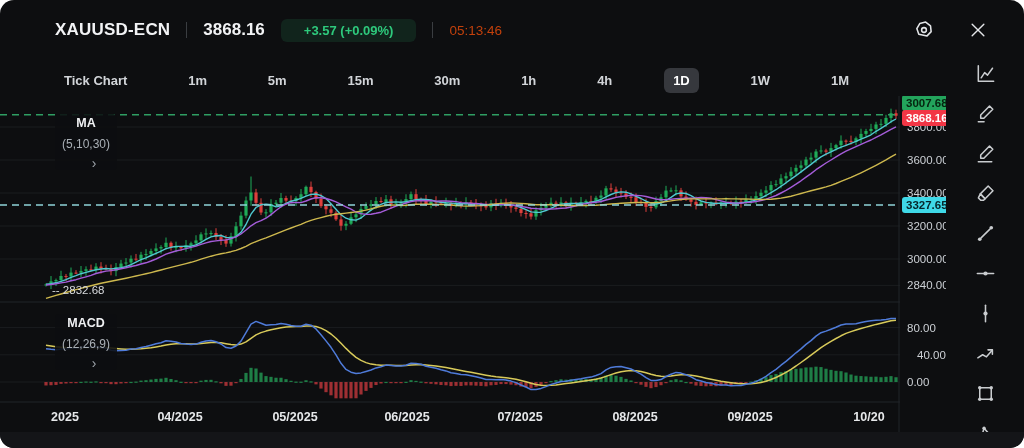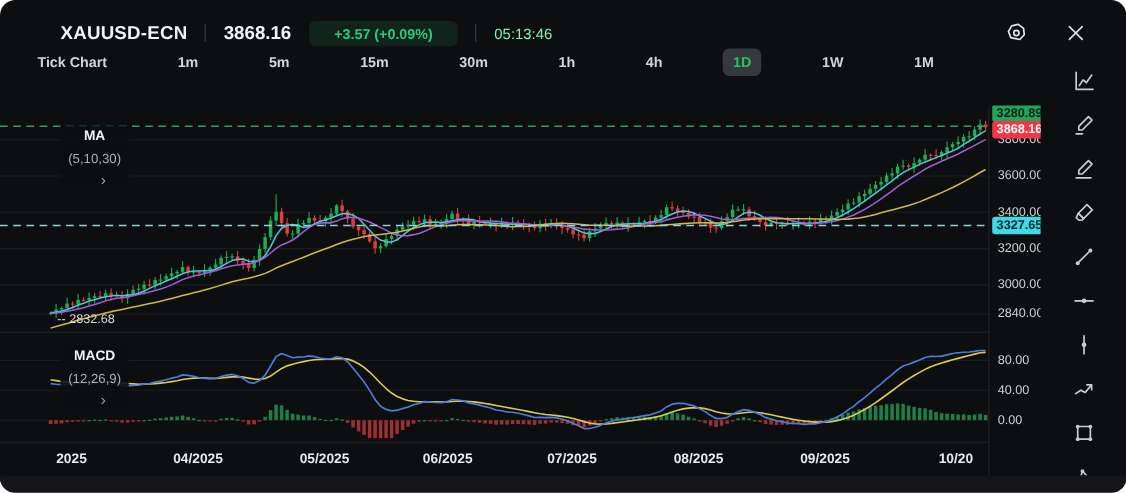--- a/index.html
+++ b/index.html
@@ -4,28 +4,28 @@
 <style>
   html,body{margin:0;padding:0;background:#ffffff;font-family:"Liberation Sans",sans-serif;}
   #app{position:relative;width:1024px;height:448px;background:#0d0e10;border-radius:14px;overflow:hidden;color:#e7e9ec;}
   
   #header{position:absolute;left:0;top:0;width:1024px;height:60px;display:flex;align-items:center;justify-content:space-between;padding:0 34px 0 55px;box-sizing:border-box;}
   .hleft{display:flex;align-items:center;gap:16px;}
   .hsym{font-size:17px;font-weight:700;color:#f2f3f5;letter-spacing:.2px;}
   .hsep{width:1px;height:16px;background:#3a3d41;}
   .hprice{font-size:17px;font-weight:700;color:#f2f3f5;}
   .hchange{font-size:13px;font-weight:700;color:#2ec97c;background:rgba(46,189,118,0.13);border-radius:6px;padding:4px 23px;}
-  .htime{font-size:13.5px;color:#86efac;}
+  .htime{font-size:13.5px;color:#c2410c;}
   .hright{display:flex;align-items:center;gap:30px;}
   .iconbtn{width:24px;height:24px;display:flex;align-items:center;justify-content:center;cursor:pointer;}
   .iconbtn svg{stroke:#e3e5e8;fill:none;stroke-width:1.7;stroke-linecap:round;stroke-linejoin:round;}
   
-  #tfbar{position:absolute;left:0;top:44px;width:900px;height:38px;display:flex;align-items:flex-start;justify-content:space-between;padding:0 42px 0 25px;box-sizing:border-box;}
+  #tfbar{position:absolute;left:0;top:55px;width:900px;height:38px;display:flex;align-items:flex-end;justify-content:space-between;padding:0 42px 0 55px;box-sizing:border-box;}
   .tf{font-size:13px;font-weight:600;color:#d2d5d9;cursor:pointer;padding:5px 9px;border-radius:6px;white-space:nowrap;}
-  .tf.active{background:#36383d;color:#22c55e;}
+  .tf.active{background:#36383d;color:#ffffff;}
   
   #chartwrap{position:absolute;left:0;top:96px;width:900px;height:336px;}
   #chartsvg{display:block;}
   .ind-label{position:absolute;display:inline-flex;align-items:center;gap:7px;background:rgba(13,14,16,0.88);padding:2px 7px;border-radius:4px;pointer-events:auto;flex-direction:column;}
   .ind-name{font-size:12.5px;font-weight:700;color:#f0f1f3;}
   .ind-params{font-size:12px;color:#aab0b6;}
   .ind-chev{font-size:14px;color:#9ea4ab;margin-left:16px;cursor:pointer;line-height:10px;}
   
   #axis{position:absolute;left:900px;top:96px;width:46px;height:336px;overflow:hidden;}
   .ytick{position:absolute;left:7px;font-size:11.5px;color:#ccd0d5;transform:translateY(-50%);white-space:nowrap;}
@@ -639,23 +639,23 @@
   </div>
 
   <div id="axis">
       <div class="ytick" style="top: 31px;">3800.00</div>
       <div class="ytick" style="top: 64px;">3600.00</div>
       <div class="ytick" style="top: 97px;">3400.00</div>
       <div class="ytick" style="top: 130px;">3200.00</div>
       <div class="ytick" style="top: 163px;">3000.00</div>
       <div class="ytick" style="top: 189.4px;">2840.00</div>
       <div class="ytick" style="top: 231.6px;">80.00</div>
-      <div class="ytick" style="top: 258.8px;">40.00</div>
+      <div class="ytick" style="top: 258.8px; margin-left: 10px;">40.00</div>
       <div class="ytick" style="top: 286px;">0.00</div>
-      <div class="badge ask" style="top: 7px;">3280.89</div>
+      <div class="badge ask" style="top: 7px;">3007.68</div>
       <div class="badge bid" style="top: 22px;">3868.16</div>
       <div class="badge lvl" style="top: 108.938px;">3327.65</div>
     </div>
 
   <div id="toolbar">
       <span class="tool">
         <svg width="23" height="23" viewBox="0 0 24 24">
           <path d="M4.5 4v16h16"></path>
           <path d="M7.5 16.5l3.6-5.4 3 2.6 5.2-7.2"></path>
         </svg>

